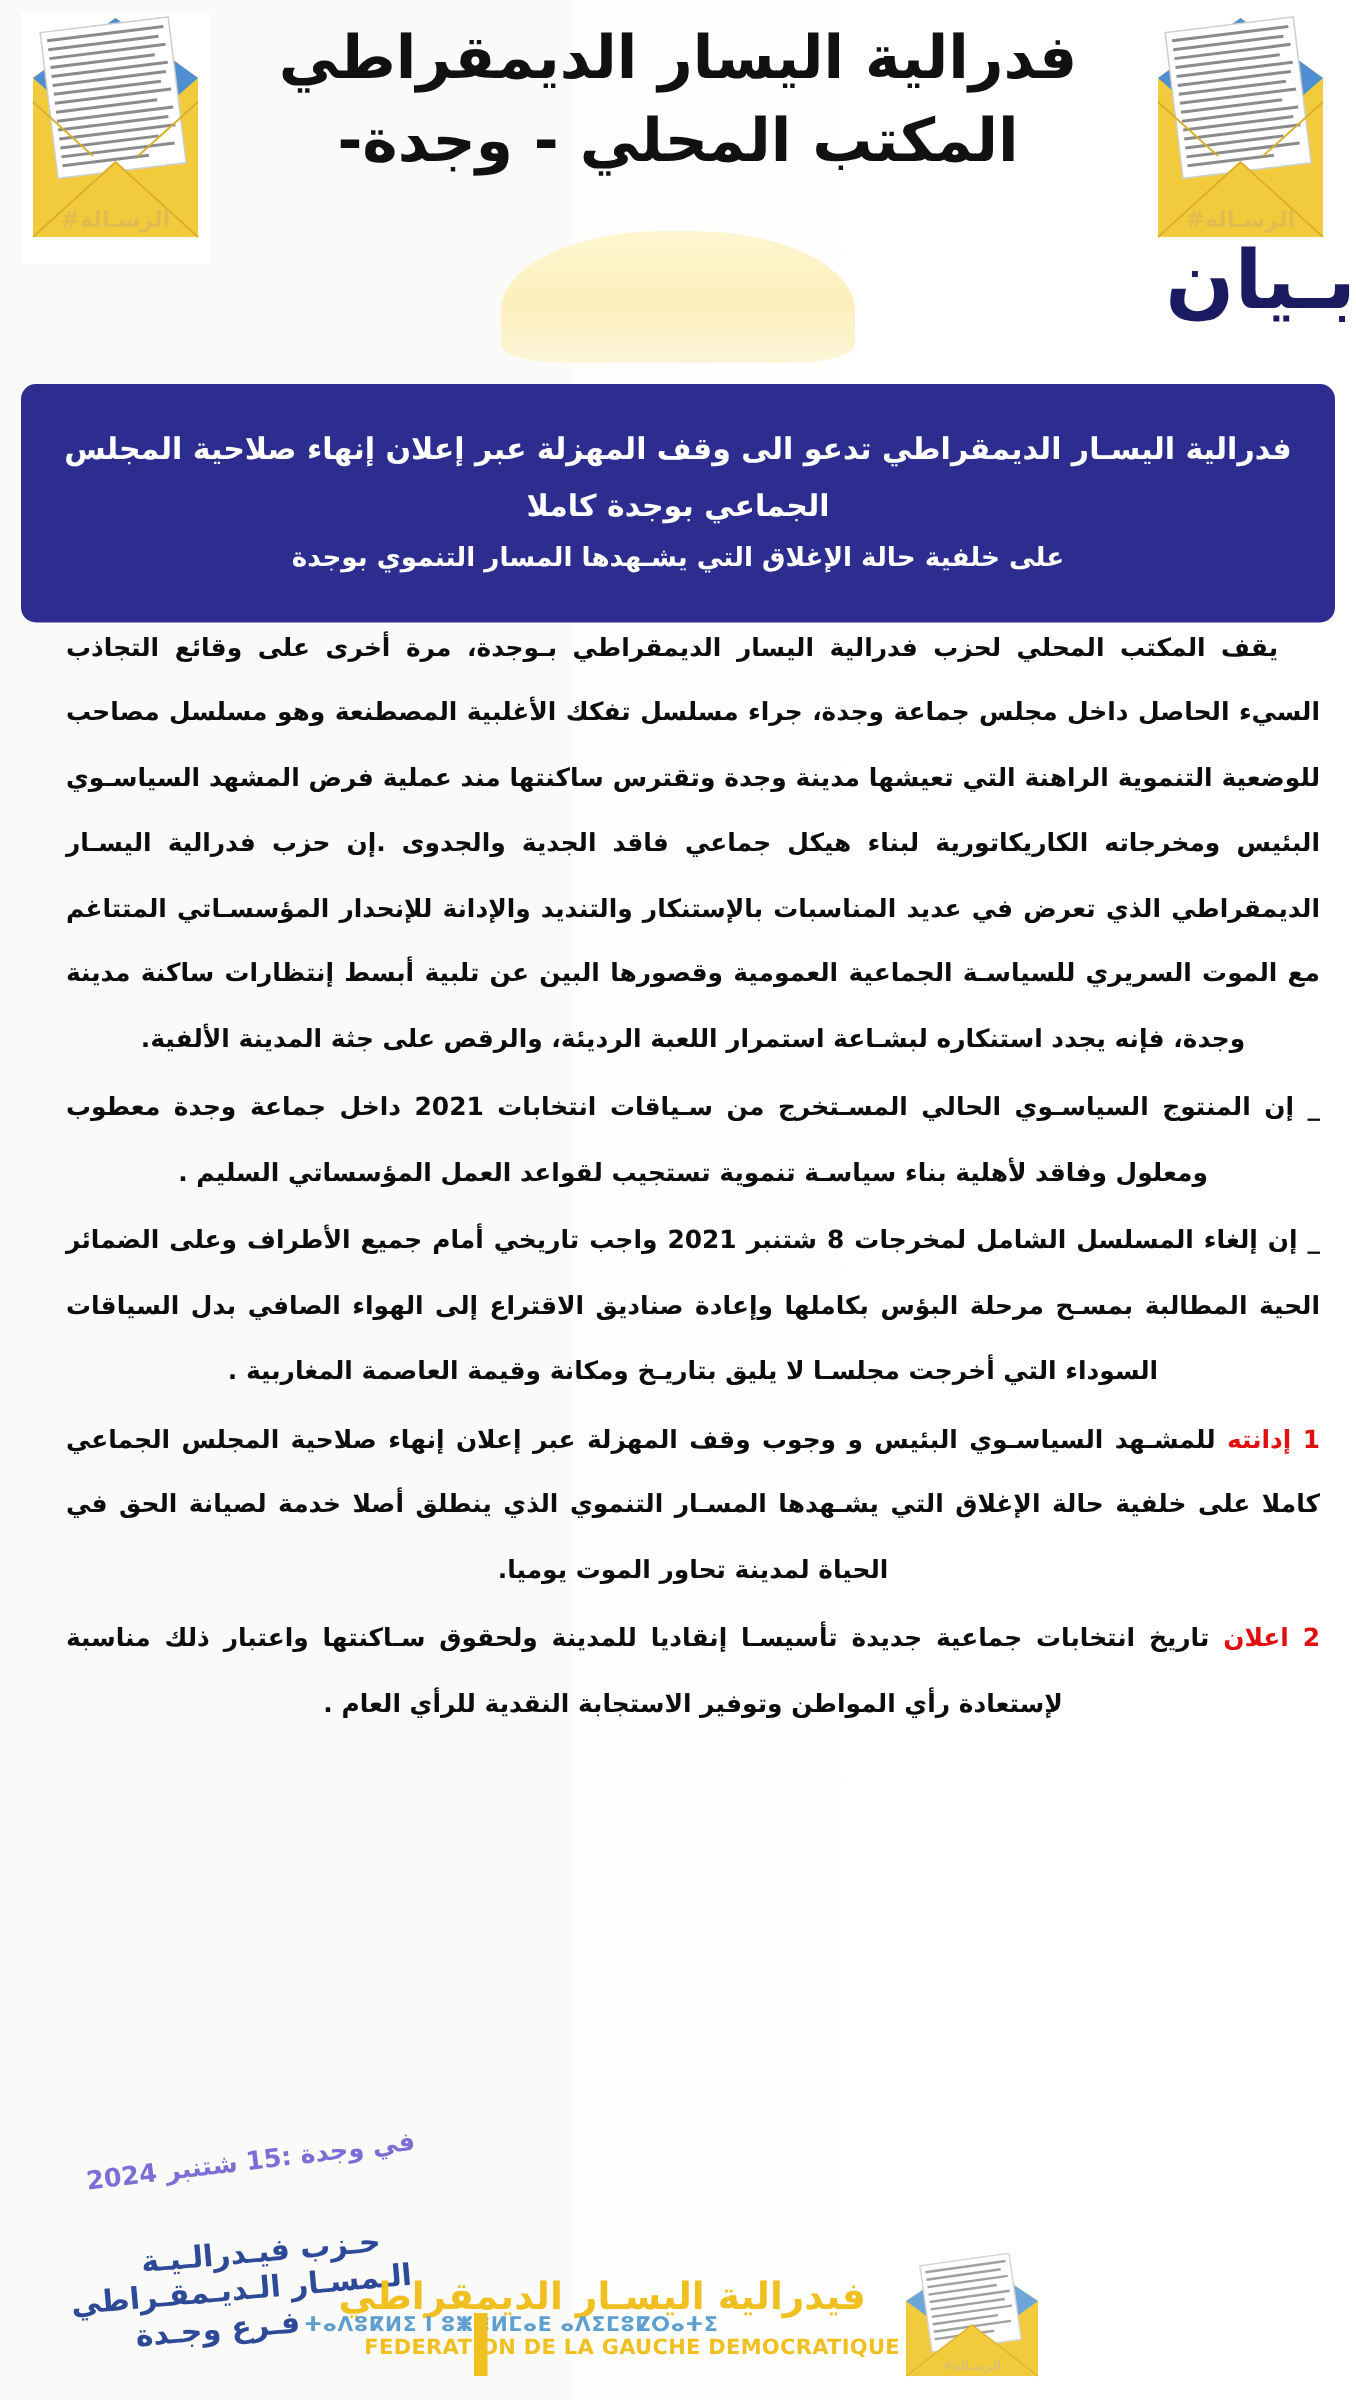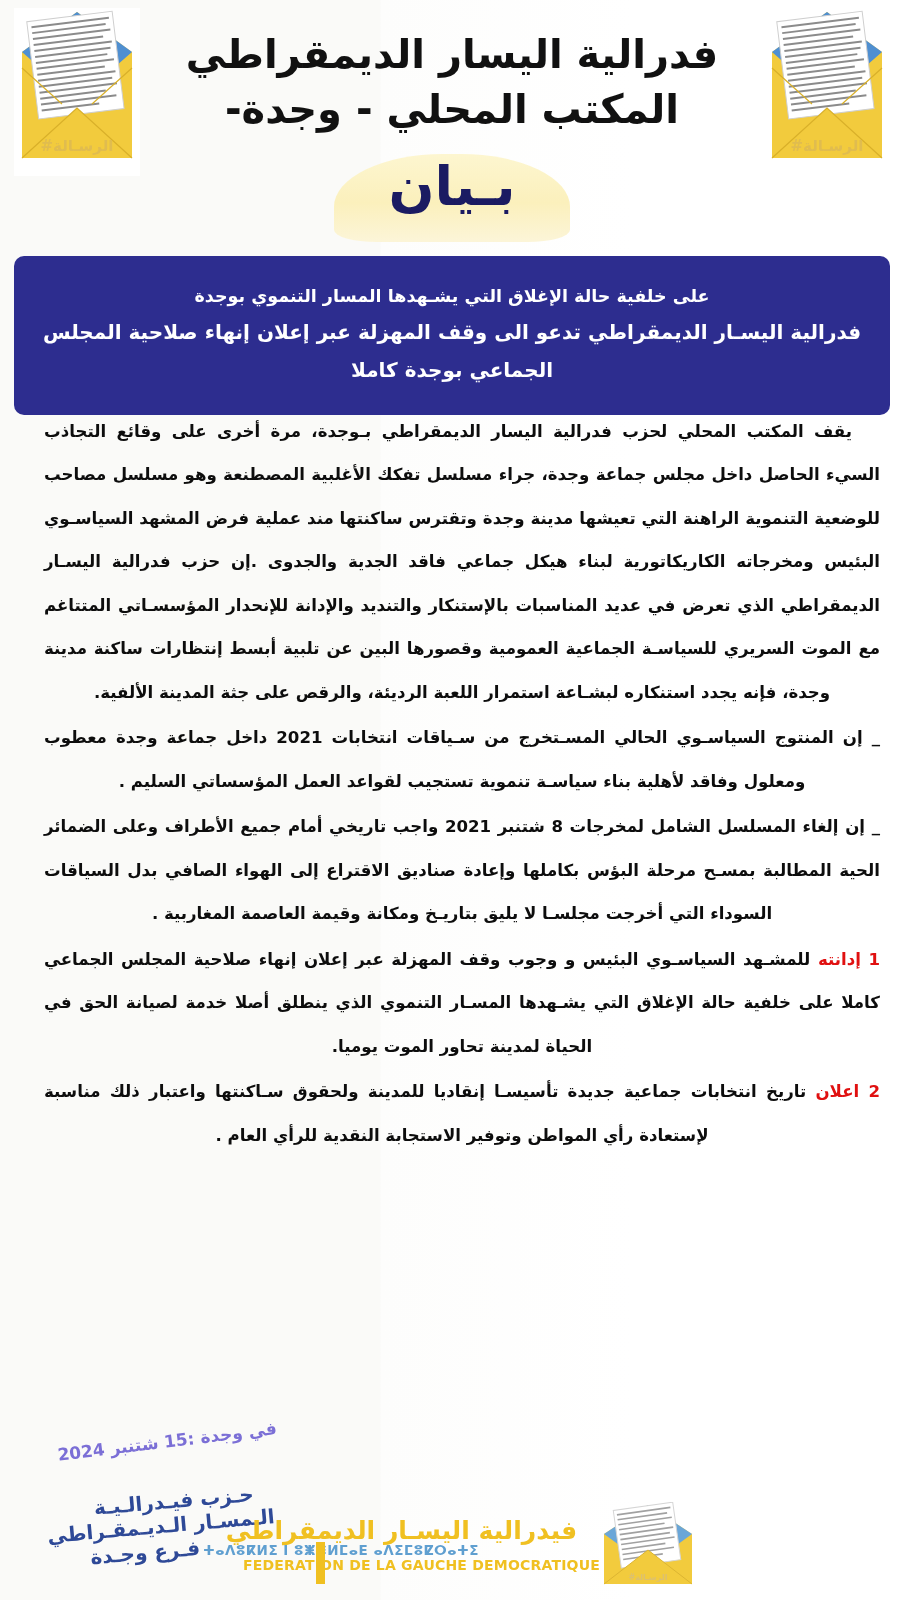--- a/index.html
+++ b/index.html
@@ -41,39 +41,38 @@
     width: 126px;
     height: 168px;
   }
   .envelope.left  { left: 14px; }
   .envelope.right { right: 14px; }
   .envelope svg { display: block; width: 100%; height: 100%; }
 
   #title-block {
     position: absolute;
     left: 0; right: 0;
-    top: 27px;
+    top: 12px;
     text-align: center;
     pointer-events: none;
   }
   .title-line {
     font-family: "DejaVu Sans", sans-serif;
     font-weight: bold;
     font-size: 40px;
     line-height: 1.38;
     color: #111111;
     letter-spacing: 0.5px;
     direction: rtl;
   }
 
   #bayan-wrap {
     position: absolute;
     left: 0; right: 0;
     top: 150px;
-    text-align: center;
   }
   #bayan-highlight {
     position: absolute;
     left: 50%;
     transform: translateX(-50%);
     top: 4px;
     width: 236px;
     height: 88px;
     background: linear-gradient(to bottom, #fdf6d0 0%, #fbf0bc 55%, #fcf5d8 100%);
     border-radius: 46% 46% 18% 18% / 60% 60% 14% 14%;
@@ -312,22 +311,22 @@
       <div class="title-line">المكتب المحلي  - وجدة-</div>
     </div>
 
     <div id="bayan-wrap">
       <div id="bayan-highlight"></div>
       <div id="bayan">بـيان</div>
     </div>
   </div>
 
   <div id="banner">
+    <div class="banner-line l2">فدرالية اليسـار الديمقراطي تدعو الى وقف المهزلة عبر إعلان إنهاء صلاحية المجلس الجماعي بوجدة كاملا</div>
     <div class="banner-line l1">على خلفية حالة الإغلاق التي يشـهدها المسار التنموي بوجدة</div>
-    <div class="banner-line l2">فدرالية اليسـار الديمقراطي تدعو الى وقف المهزلة عبر إعلان إنهاء صلاحية المجلس الجماعي بوجدة كاملا</div>
   </div>
 
   <div id="body-text">
     <p class="lead">يقف المكتب المحلي لحزب فدرالية اليسار  الديمقراطي بـوجدة،  مرة أخرى على وقائع التجاذب السيء الحاصل داخل مجلس جماعة وجدة، جراء مسلسل تفكك الأغلبية المصطنعة وهو مسلسل مصاحب للوضعية التنموية الراهنة التي تعيشها مدينة وجدة وتقترس ساكنتها مند عملية فرض المشهد السياسـوي البئيس ومخرجاته الكاريكاتورية لبناء هيكل جماعي فاقد الجدية والجدوى .إن حزب فدرالية اليسـار الديمقراطي الذي تعرض في عديد المناسبات بالإستنكار والتنديد والإدانة للإنحدار المؤسسـاتي المتتاغم مع الموت السريري للسياسـة الجماعية العمومية وقصورها البين عن تلبية أبسط إنتظارات ساكنة مدينة وجدة، فإنه يجدد استنكاره لبشـاعة استمرار اللعبة الرديئة، والرقص على جثة المدينة الألفية.</p>
     <p class="bullet">_ إن المنتوج السياسـوي الحالي المسـتخرج من سـياقات انتخابات 2021 داخل جماعة وجدة معطوب ومعلول وفاقد لأهلية بناء سياسـة تنموية تستجيب لقواعد العمل المؤسساتي السليم .</p>
     <p class="bullet">_ إن إلغاء المسلسل الشامل لمخرجات 8 شتنبر  2021 واجب تاريخي أمام جميع الأطراف وعلى الضمائر الحية المطالبة بمسـح مرحلة البؤس بكاملها وإعادة صناديق الاقتراع إلى الهواء الصافي بدل السياقات السوداء التي أخرجت مجلسـا لا يليق بتاريـخ ومكانة وقيمة العاصمة المغاربية .</p>
 
     <p class="bullet">
       <span class="num-red">1</span>
       <span class="num-red">إدانته</span>

